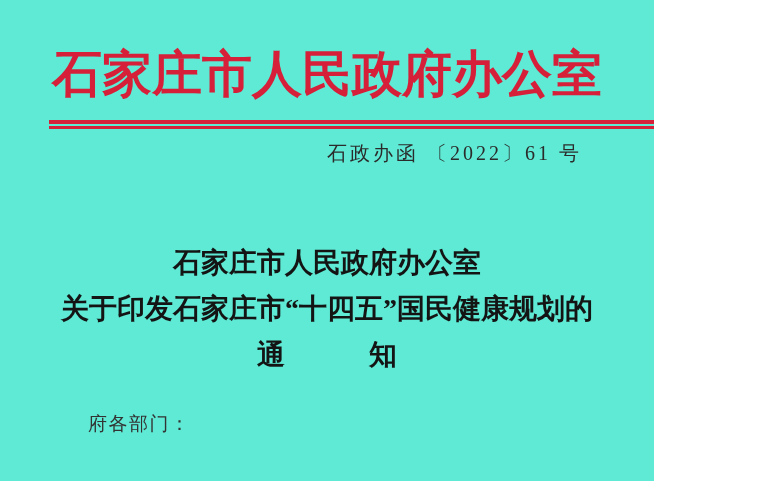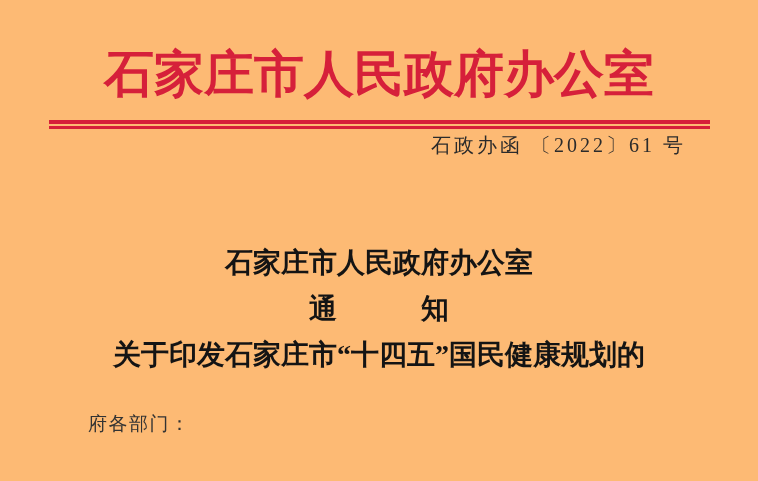--- a/index.html
+++ b/index.html
@@ -2,23 +2,23 @@
 <html><head>
 <meta charset="utf-8">
 <style>
   html, body {
     margin: 0;
     padding: 0;
     background: #ffffff;
   }
   .page {
     position: relative;
-    width: 758px;
+    width: 654px;
     height: 481px;
-    background: #fdba74;
+    background: #5eead4;
     overflow: hidden;
     font-family: "Liberation Serif", "DejaVu Serif", serif;
   }
 
   
   .letterhead-name {
     position: absolute;
     top: 42px;
     left: 0;
     right: 0;
@@ -44,21 +44,21 @@
   }
   .red-rule .rule-thin {
     margin-top: 2px;
     height: 3px;
     background: #d6203a;
   }
 
   
   .doc-number {
     position: absolute;
-    top: 132px;
+    top: 140px;
     right: 72px;
     font-size: 20px;
     letter-spacing: 3px;
     color: #2b2b2b;
     font-family: "Liberation Serif", "DejaVu Serif", serif;
     margin-left: 39px;
   }
 
   
   .title-block {
@@ -102,21 +102,21 @@
 
   <div class="red-rule">
     <div class="rule-thick"></div>
     <div class="rule-thin"></div>
   </div>
 
   <div class="doc-number">石政办函 〔2022〕61 号</div>
 
   <div class="title-block">
     <div class="title-line">石家庄市人民政府办公室</div>
+    <div class="title-line">关于印发石家庄市“十四五”国民健康规划的</div>
     <div class="title-line">通　　　知</div>
-    <div class="title-line">关于印发石家庄市“十四五”国民健康规划的</div>
   </div>
 
   <div class="body-text">
     <div class="body-line">府各部门：</div>
   </div>
 
 </div>
 
 </body></html>

